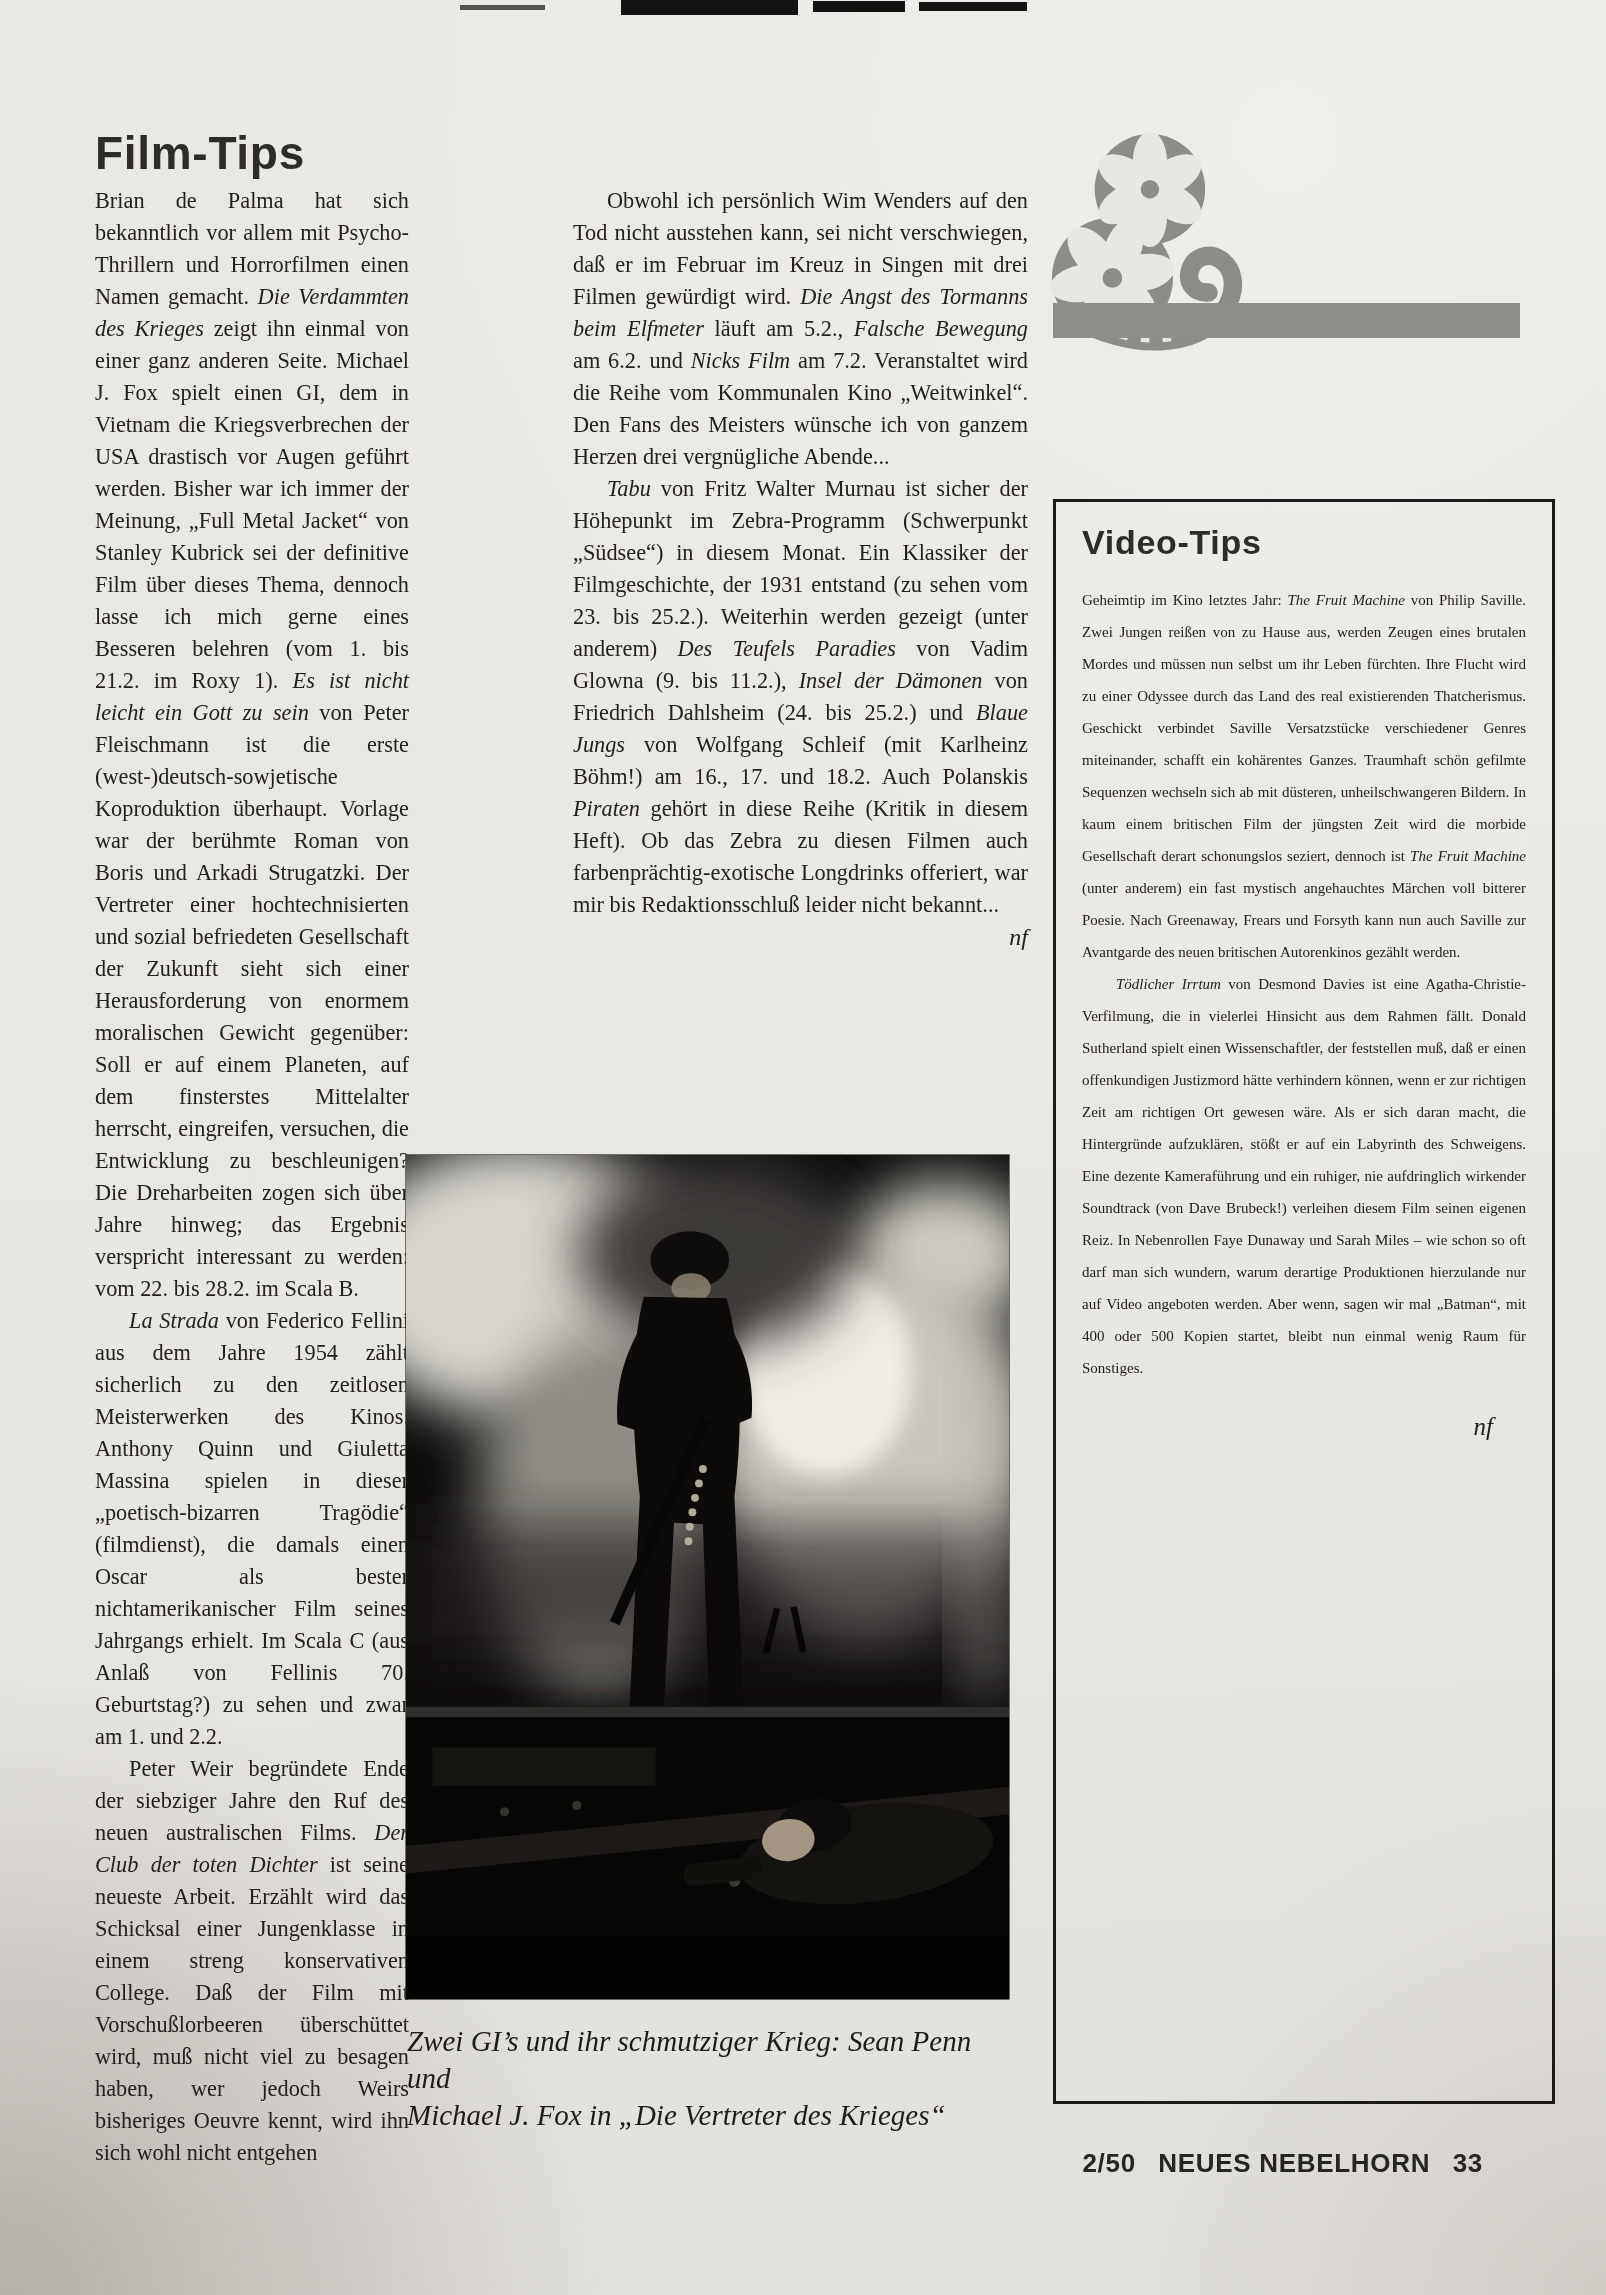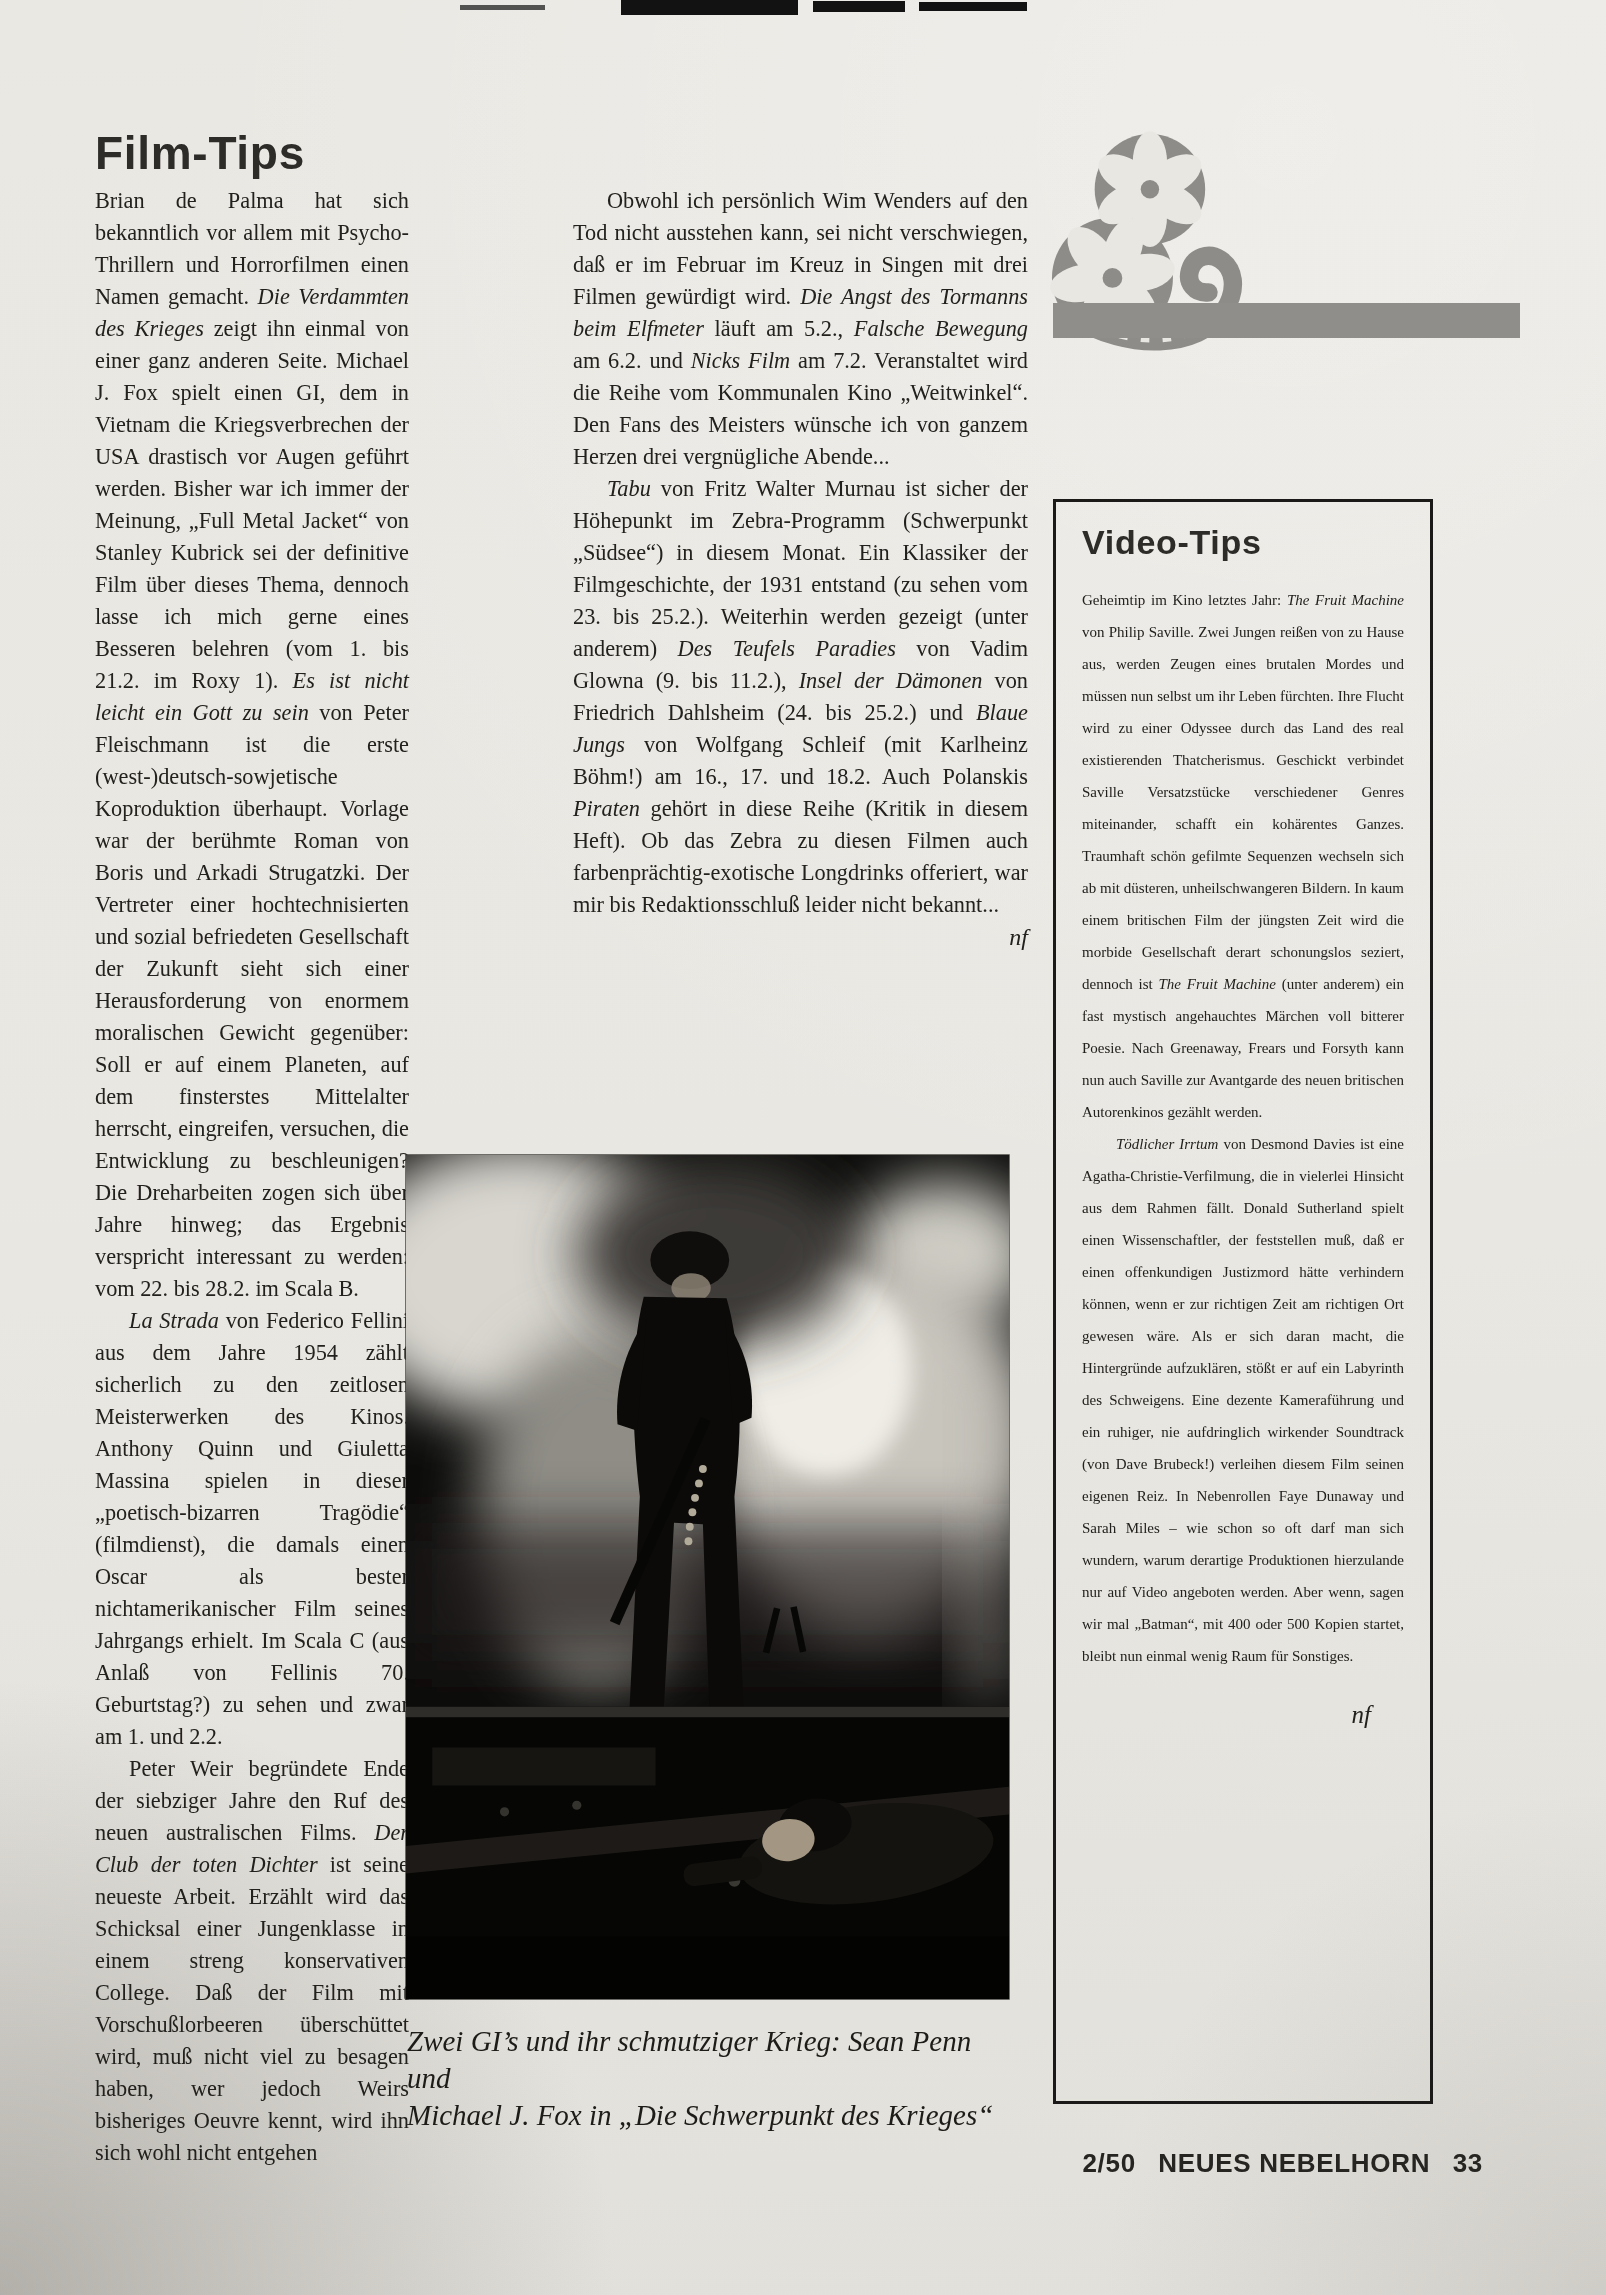--- a/index.html
+++ b/index.html
@@ -43,21 +43,21 @@
     position:absolute;left:117px;top:-24px;
     font-family:"Liberation Sans","DejaVu Sans",sans-serif;
     font-weight:700;font-size:179px;line-height:217px;letter-spacing:2.6px;
     color:rgba(233,231,226,.35);
     -webkit-text-stroke:3.3px #4a4a48;
   }
   .film-bar{position:absolute;left:0;top:175px;width:467px;height:35px;background:#8f8e8b;}
 
   
   .video-box{
-    position:absolute;left:1053px;top:499px;width:380px;height:1605px;
+    position:absolute;left:1053px;top:499px;width:502px;height:1605px;
     border:3.3px solid #1b1a18;box-sizing:border-box;
     padding:17px 26px 13px 26px;
   }
   #videotips-heading{position:static;display:block;margin:4px 0 22.3px 0;font-size:34px;}
   .video-body{text-align:justify;font-size:15px;line-height:32px;}
   .video-sig{text-align:right;font-style:italic;font-size:25px;margin-top:29px;padding-right:33px;}
 
   
   .photo{position:absolute;left:406px;top:1155px;width:603px;height:844px;margin:0;
          background:#0c0c0c;box-shadow:0 0 0 0.7px #3a3935;}
@@ -190,21 +190,21 @@
         <ellipse cx="628" cy="1012" rx="56" ry="40" fill="#0c0b0a"></ellipse>
         <ellipse cx="585" cy="1030" rx="40" ry="32" fill="#a39783"></ellipse>
         <rect x="420" y="1048" width="120" height="34" rx="16" fill="#11100d"></rect>
       </g>
       <rect x="0" y="1190" width="918" height="95" fill="#030302"></rect>
     </svg>
   </figure>
 
   <div class="caption">
     <div>Zwei GI’s und ihr schmutziger Krieg: Sean Penn und</div>
-    <div>Michael J. Fox in „Die Schwerpunkt des Krieges“</div>
+    <div>Michael J. Fox in „Die Vertreter des Krieges“</div>
   </div>
 
   <div class="footer">
     <span>2/50</span>
     <span>NEUES NEBELHORN</span>
     <span>33</span>
   </div>
 
 </div>
 

